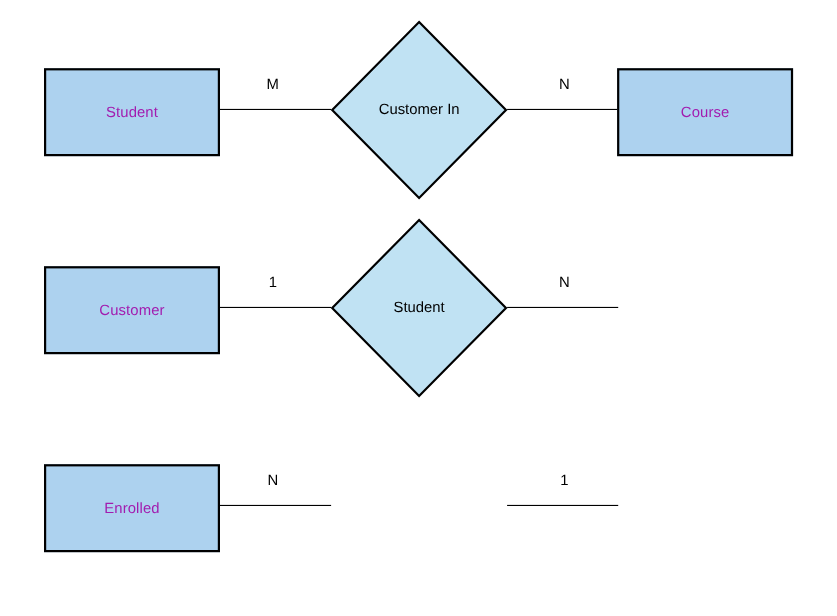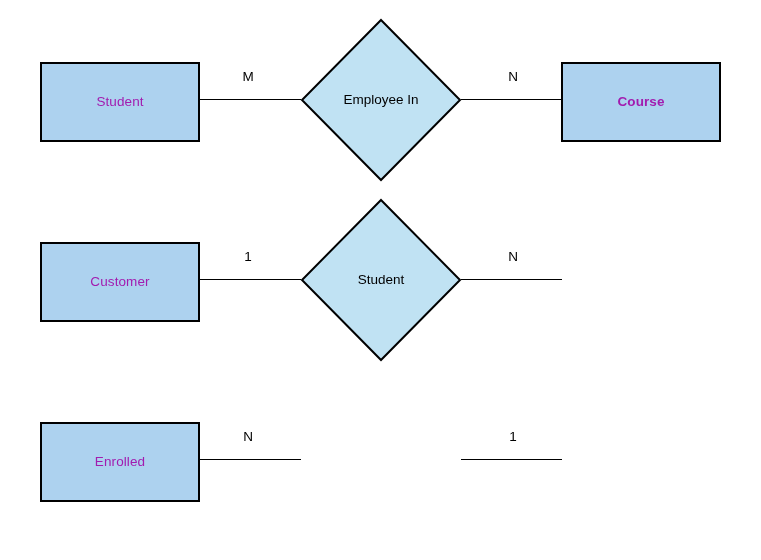--- a/index.html
+++ b/index.html
@@ -33,21 +33,21 @@
     width: 156px;
     height: 76px;
     box-sizing: content-box;
     background: #ADD2EF;
     border: 2px solid #000000;
     display: flex;
     align-items: center;
     justify-content: center;
   }
   .entity-left  { left: 40px;  top: 52px; }
-  .entity-right { left: 561px; top: 52px; font-weight: bold; }
+  .entity-right { left: 561px; top: 52px; }
   .entity-label {
     font-size: 13.5px;
     line-height: 1;
     color: #a21caf;
     letter-spacing: 0.1px;
     white-space: nowrap;
   }
   
   .relationship {
     position: absolute;
@@ -107,21 +107,21 @@
   <div class="er-row" style="top:10px;">
     <div class="entity entity-left">
       <span class="entity-label">Student</span>
     </div>
     <div class="connector connector-left"></div>
     <div class="cardinality card-left">M</div>
     <div class="relationship">
       <svg width="162" height="164" viewBox="0 0 162 164">
         <polygon points="81,2 160,82 81,162 2,82" fill="#C0E2F3" stroke="#000000" stroke-width="2"></polygon>
       </svg>
-      <div class="rel-label">Employee In</div>
+      <div class="rel-label">Customer In</div>
     </div>
     <div class="cardinality card-right">N</div>
     <div class="connector connector-right"></div>
     <div class="entity entity-right">
       <span class="entity-label">Course</span>
     </div>
   </div>
 
   <div class="er-row" style="top:190px;">
     <div class="entity entity-left">

